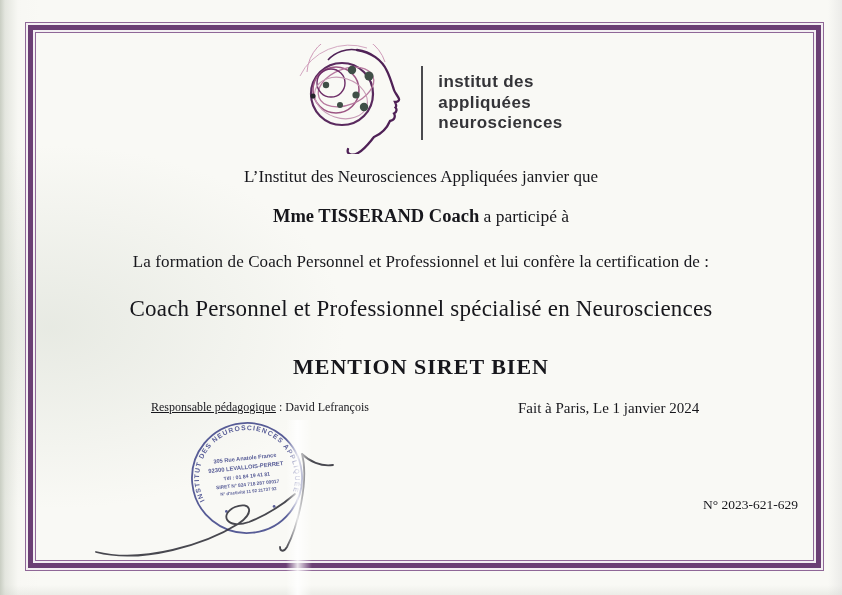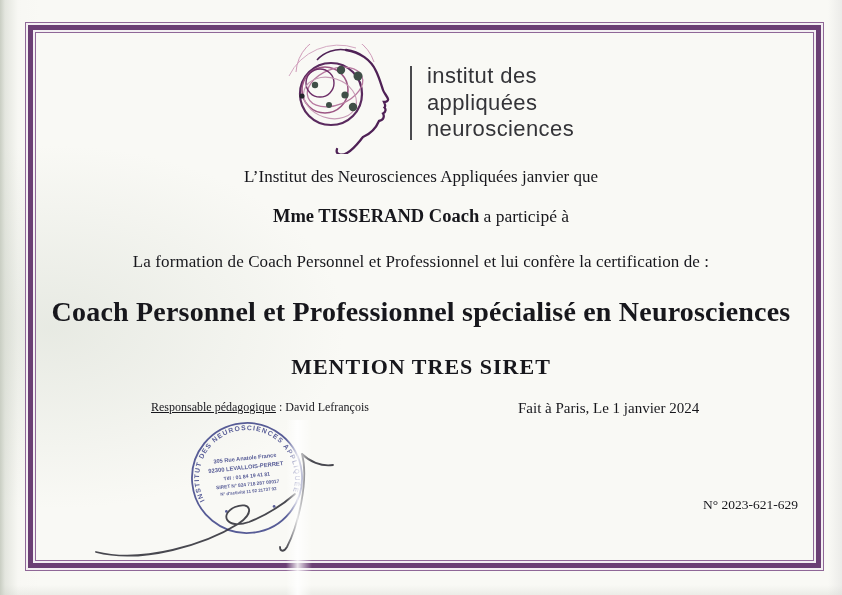--- a/index.html
+++ b/index.html
@@ -42,29 +42,29 @@
     display: flex; justify-content: center; align-items: center;
     transform: translateX(8px);
   }
   .logo-head-box { width: 116px; height: 110px; }
   .logo-divider {
     width: 2px; height: 74px; background: #4a4a4e;
     margin: 0 15px 0 10px; align-self: center; margin-top: 8px;
   }
   .logo-text {
     font-family: "Liberation Sans", sans-serif;
-    font-size: 22px; line-height: 1.22; color: #343438;
+    font-size: 17px; line-height: 1.22; color: #343438;
     letter-spacing: .4px; align-self: center; margin-top: 8px;
-    font-weight: 400;
+    font-weight: 700;
   }
   .attestation { top: 167px; font-size: 17px; }
   .name-line   { top: 206px; font-size: 17.5px; }
   .name-line .bold { font-weight: bold; font-size: 18.5px; }
   .formation   { top: 252px; font-size: 17px; letter-spacing: .1px; }
-  .cert-title  { top: 296px; font-size: 28px; font-weight: bold; letter-spacing: .2px; }
+  .cert-title  { top: 296px; font-size: 23px; font-weight: normal; letter-spacing: .2px; }
   .mention     { top: 354px; font-size: 22px; font-weight: bold; letter-spacing: 1px; }
   .responsable { position: absolute; top: 400px; left: 151px; font-size: 12px; color: #17171c; }
   .responsable .underline { text-decoration: underline; }
   .date-place  { position: absolute; top: 400px; left: 518px; font-size: 15px; color: #17171c; }
   .cert-number { position: absolute; top: 497px; right: 44px; font-size: 13.5px; color: #17171c; }
   .stamp-box   { position: absolute; left: 185px; top: 416px; width: 124px; height: 124px; opacity: .92; }
   .signature-box { position: absolute; left: 88px; top: 446px; width: 260px; height: 120px; }
 </style>
 </head>
 <body>
@@ -121,21 +121,21 @@
   <div class="line attestation">L’Institut des Neurosciences Appliquées janvier que</div>
 
   <div class="line name-line">
     <span class="bold">Mme TISSERAND Coach</span><span> a participé à</span>
   </div>
 
   <div class="line formation">La formation de Coach Personnel et Professionnel et lui confère la certification de :</div>
 
   <div class="line cert-title">Coach Personnel et Professionnel spécialisé en Neurosciences</div>
 
-  <div class="line mention">MENTION TRES SIRET</div>
+  <div class="line mention">MENTION SIRET BIEN</div>
 
   <div class="responsable">
     <span class="underline">Responsable pédagogique</span><span> :  </span><span>David Lefrançois</span>
   </div>
   <div class="date-place">Fait à Paris, Le 1 janvier 2024</div>
 
   <div class="stamp-box">
     <svg width="124" height="124" viewBox="0 0 124 124">
       <g transform="rotate(-6 62 62)">
         <circle cx="62" cy="62" r="55" fill="rgba(255,255,255,0)" stroke="#4a4f8f" stroke-width="1.8"></circle>

